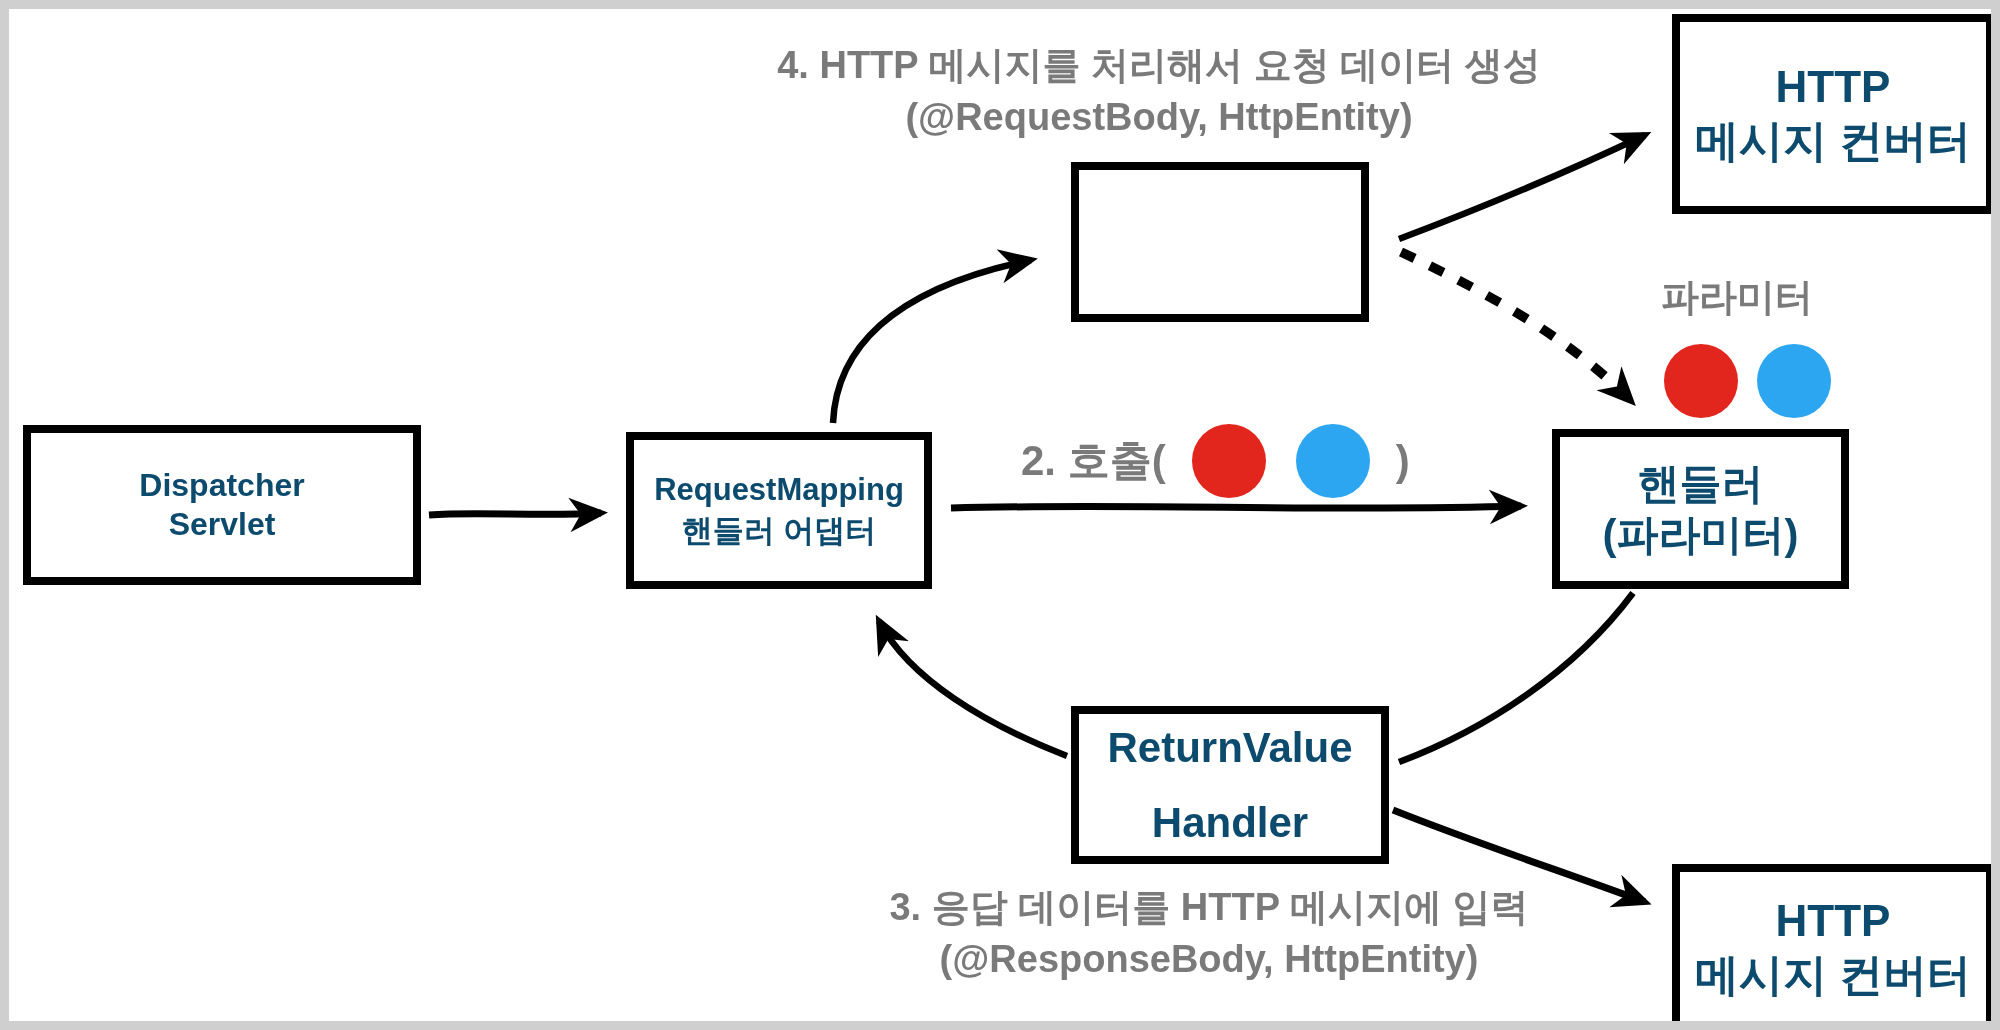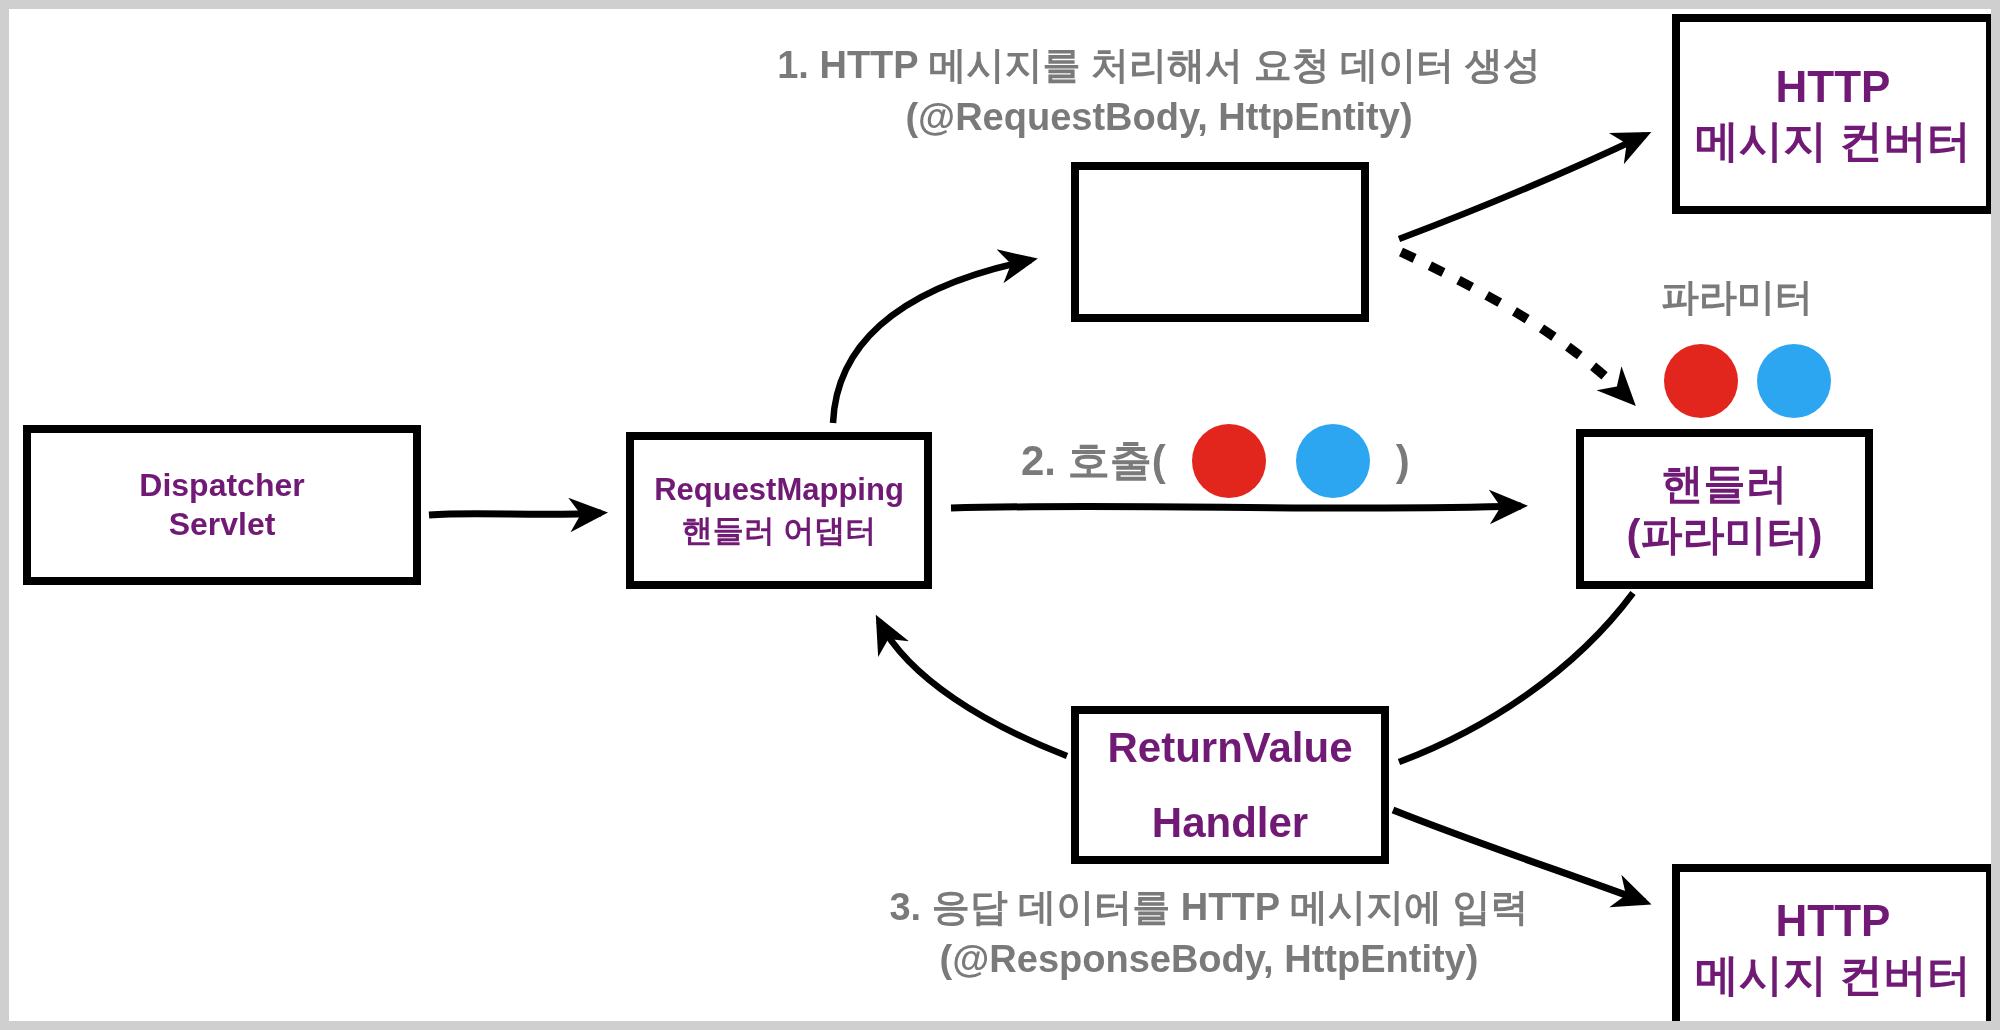--- a/index.html
+++ b/index.html
@@ -5,21 +5,21 @@
   html,body{margin:0;padding:0;background:#ffffff;}
   body{font-family:"Liberation Sans", sans-serif;}
   #canvas{
     position:relative;width:2000px;height:1030px;background:#ffffff;
     border:9px solid var(--frame,#cfcfcf);box-sizing:border-box;overflow:hidden;
   }
   .layer{position:absolute;left:0;top:0;width:2000px;height:1030px;pointer-events:none;}
   .node{
     position:absolute;background:#ffffff;border:8px solid var(--black,#000);
     box-sizing:border-box;display:flex;flex-direction:column;justify-content:center;
-    align-items:center;text-align:center;color:#701a75;font-weight:bold;z-index:3;
+    align-items:center;text-align:center;color:#0c4a6e;font-weight:bold;z-index:3;
   }
   .node .nl{line-height:1.22;white-space:nowrap;}
   .f46 .nl{font-size:32px;}
   .f44 .nl{font-size:44px;}
   .f42 .nl{font-size:42px;}
   .f31 .nl{font-size:31px;line-height:1.3;}
   .gray-note{
     position:absolute;color:var(--gray,#7a7a7a);font-weight:bold;font-size:38px;
     line-height:52px;text-align:center;z-index:2;white-space:nowrap;
   }
@@ -69,37 +69,37 @@
   </div>
 
   <div class="node f42" style="left:1062px;top:153px;width:298px;height:160px;">
   </div>
 
   <div class="node f44" style="left:1663px;top:5px;width:322px;height:200px;">
     <div class="nl">HTTP</div>
     <div class="nl">메시지 컨버터</div>
   </div>
 
-  <div class="node f42" style="left:1543px;top:420px;width:297px;height:160px;margin-left:24px;">
+  <div class="node f42" style="left:1543px;top:420px;width:297px;height:160px;">
     <div class="nl">핸들러</div>
     <div class="nl">(파라미터)</div>
   </div>
 
   <div class="node f42" style="left:1062px;top:697px;width:318px;height:158px;gap:24px;">
     <div class="nl">ReturnValue</div>
     <div class="nl">Handler</div>
   </div>
 
   <div class="node f44" style="left:1663px;top:855px;width:322px;height:168px;">
     <div class="nl">HTTP</div>
     <div class="nl">메시지 컨버터</div>
   </div>
 
   <div class="gray-note" style="left:745px;top:30px;width:810px;">
-    <div>1. HTTP 메시지를 처리해서 요청 데이터 생성</div>
+    <div>4. HTTP 메시지를 처리해서 요청 데이터 생성</div>
     <div>(@RequestBody, HttpEntity)</div>
   </div>
 
   <div id="call-row">
     <span>2. 호출(</span>
     <span class="dot red"></span>
     <span class="dot blue"></span>
     <span>)</span>
   </div>
 

